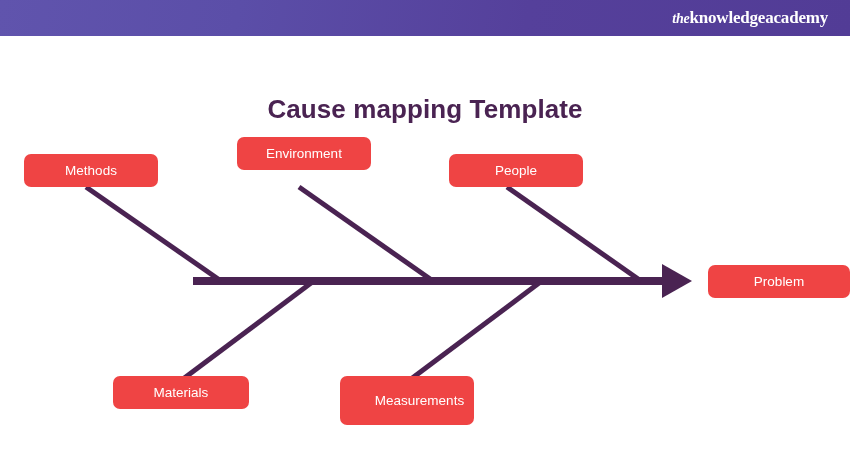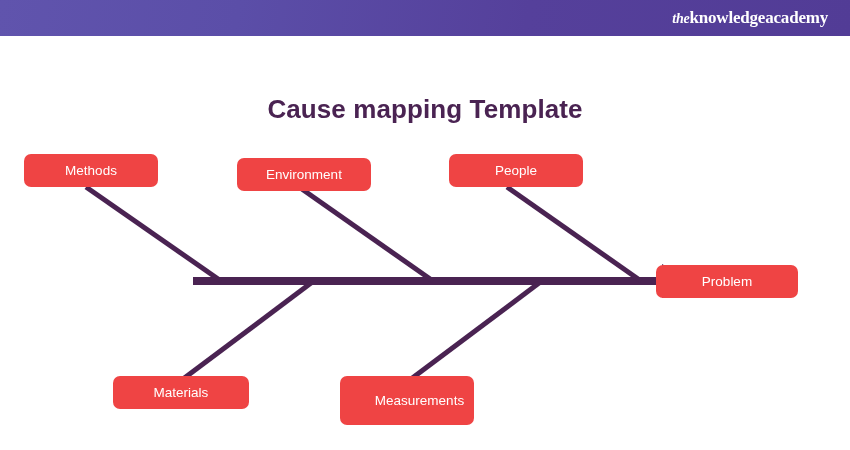--- a/index.html
+++ b/index.html
@@ -85,25 +85,25 @@
     font-size: 13.5px;
     display: flex;
     align-items: center;
     justify-content: center;
     text-align: center;
     line-height: 1;
     white-space: nowrap;
   }
 
   .node-methods      { left: 24px;  top: 154px; width: 134px; height: 33px; }
-  .node-environment  { left: 237px; top: 158px; width: 134px; height: 33px; }
+  .node-environment  { left: 237px; top: 137px; width: 134px; height: 33px; }
   .node-people       { left: 449px; top: 154px; width: 134px; height: 33px; }
   .node-materials    { left: 113px; top: 376px; width: 136px; height: 33px; }
   .node-measurements { left: 340px; top: 376px; width: 134px; height: 49px; padding-left: 25px; }
-  .node-problem      { left: 656px; top: 265px; width: 142px; height: 33px; }
+  .node-problem      { left: 708px; top: 265px; width: 142px; height: 33px; }
 </style>
 </head>
 <body>
 
 <div class="header">
   <div class="brand">
     <span class="brand-the">the</span><span class="brand-main">knowledgeacademy</span>
   </div>
 </div>
 

